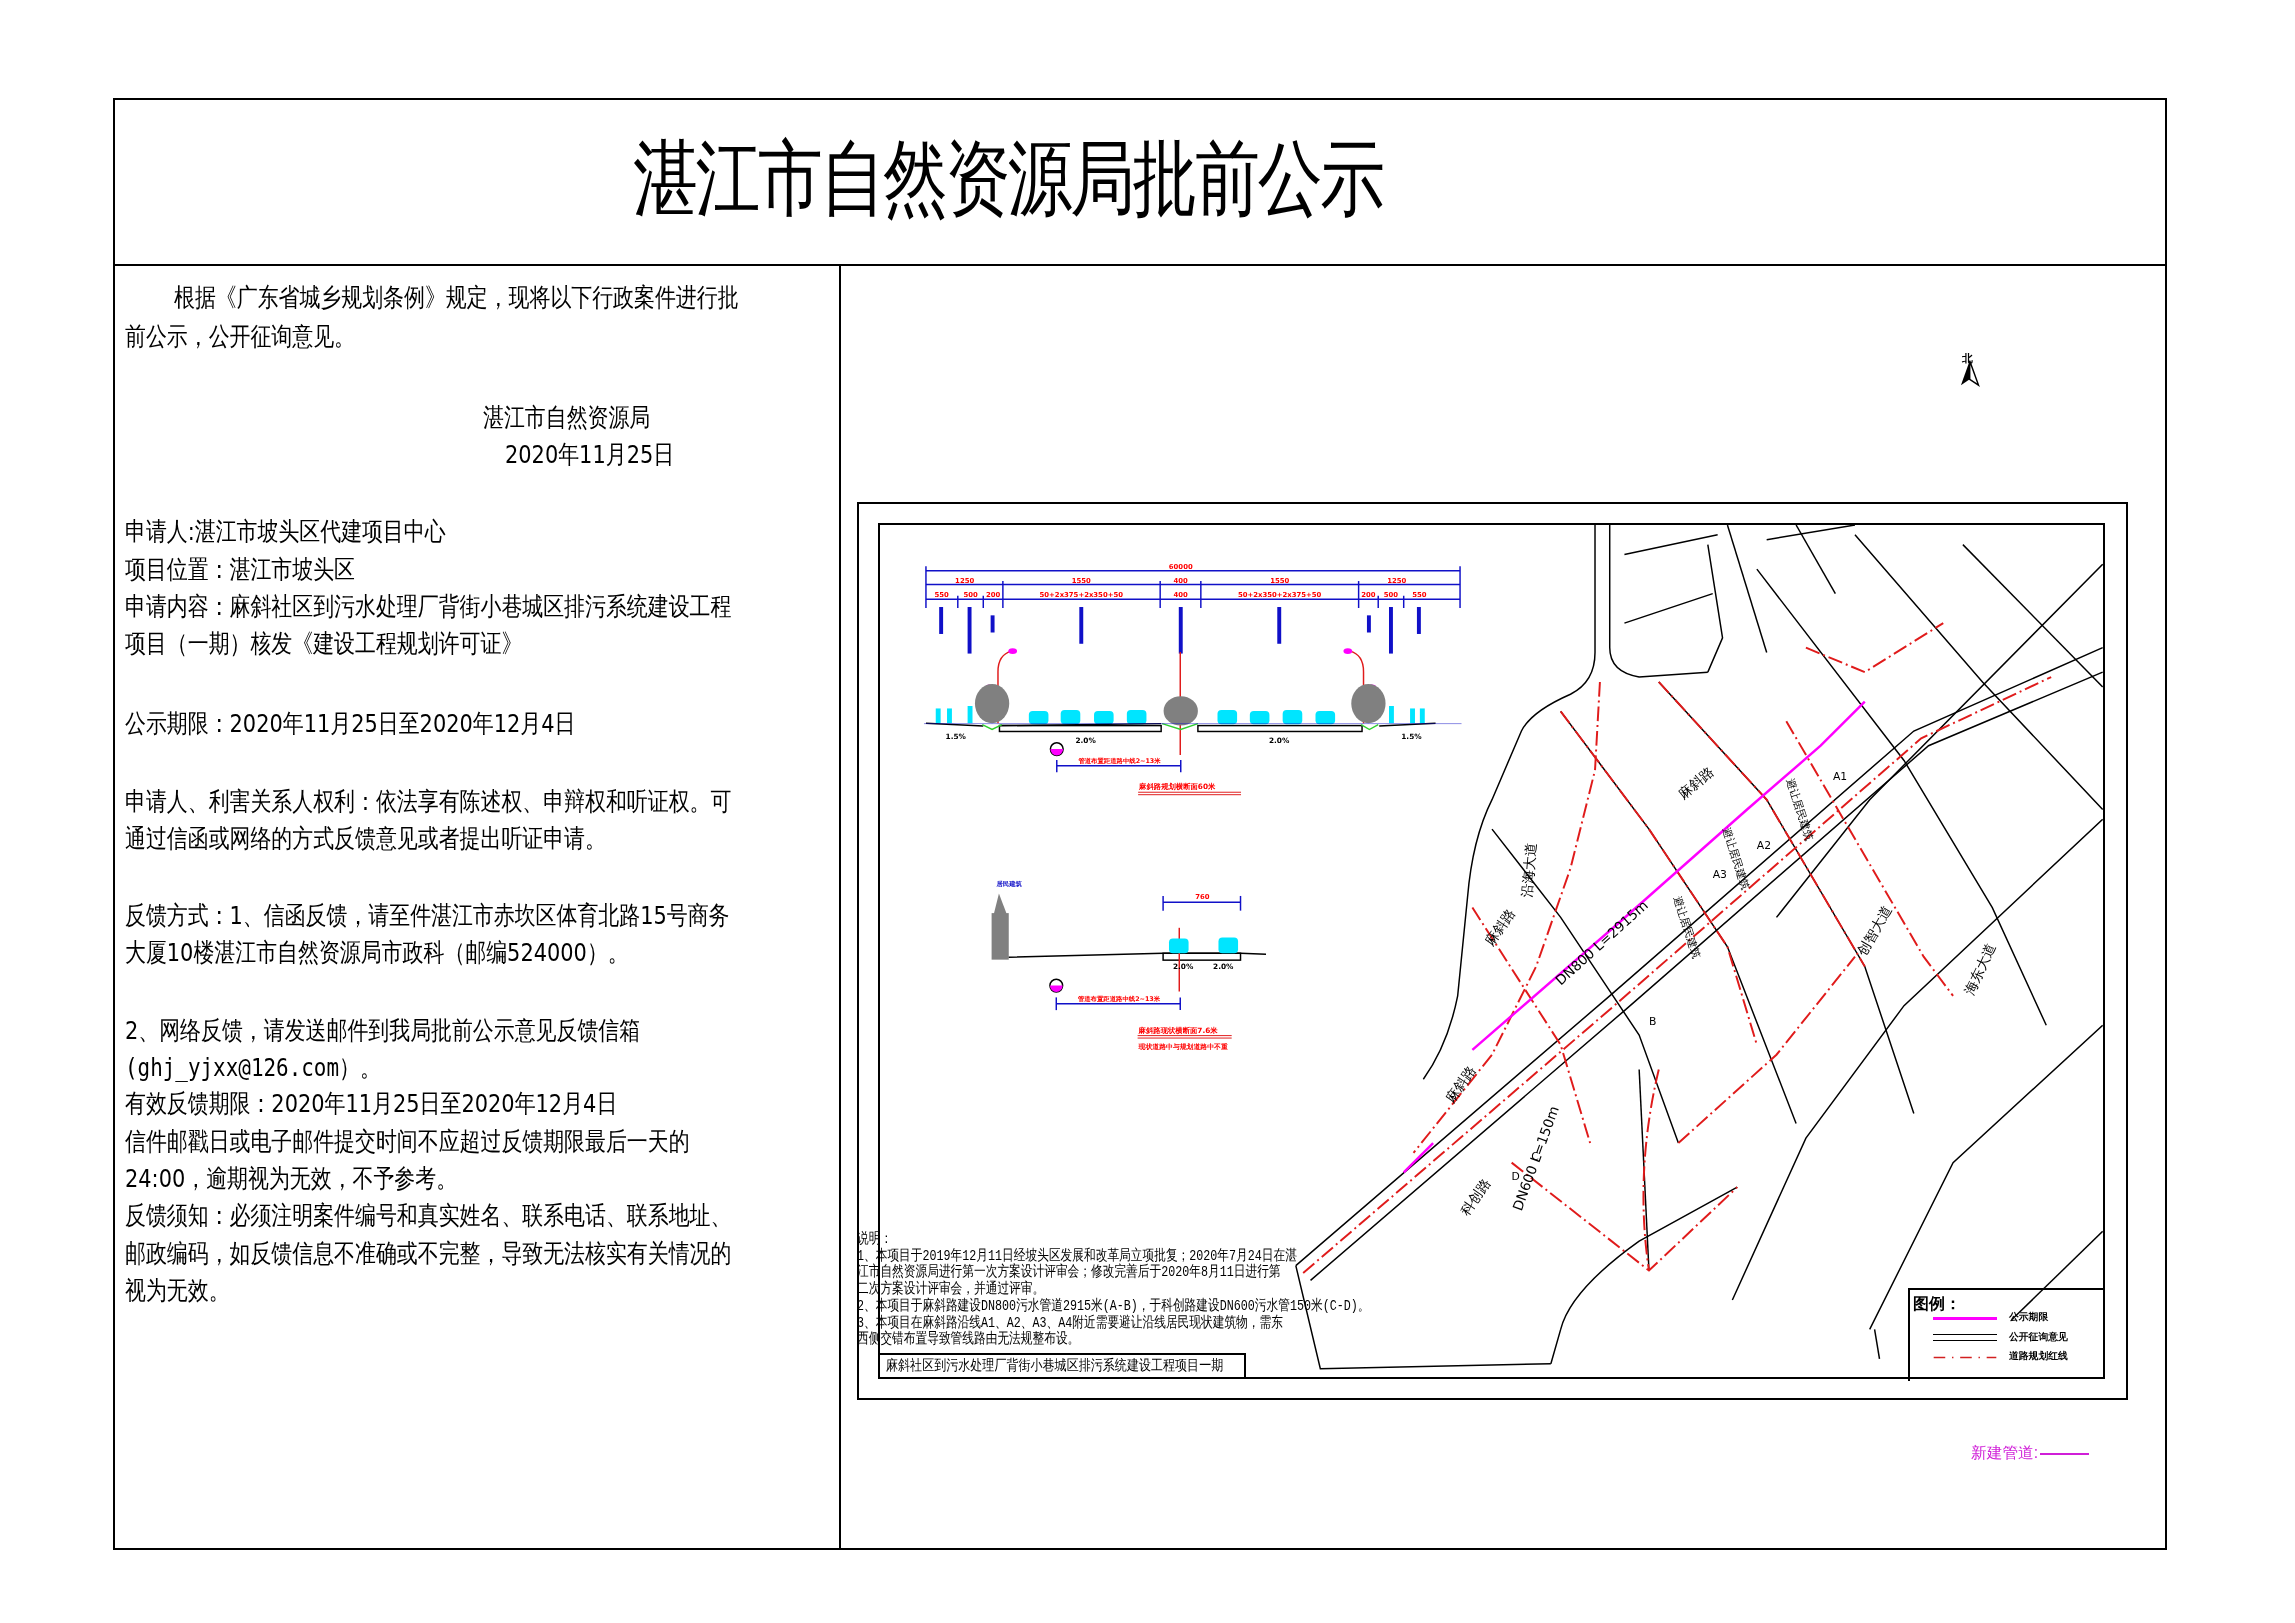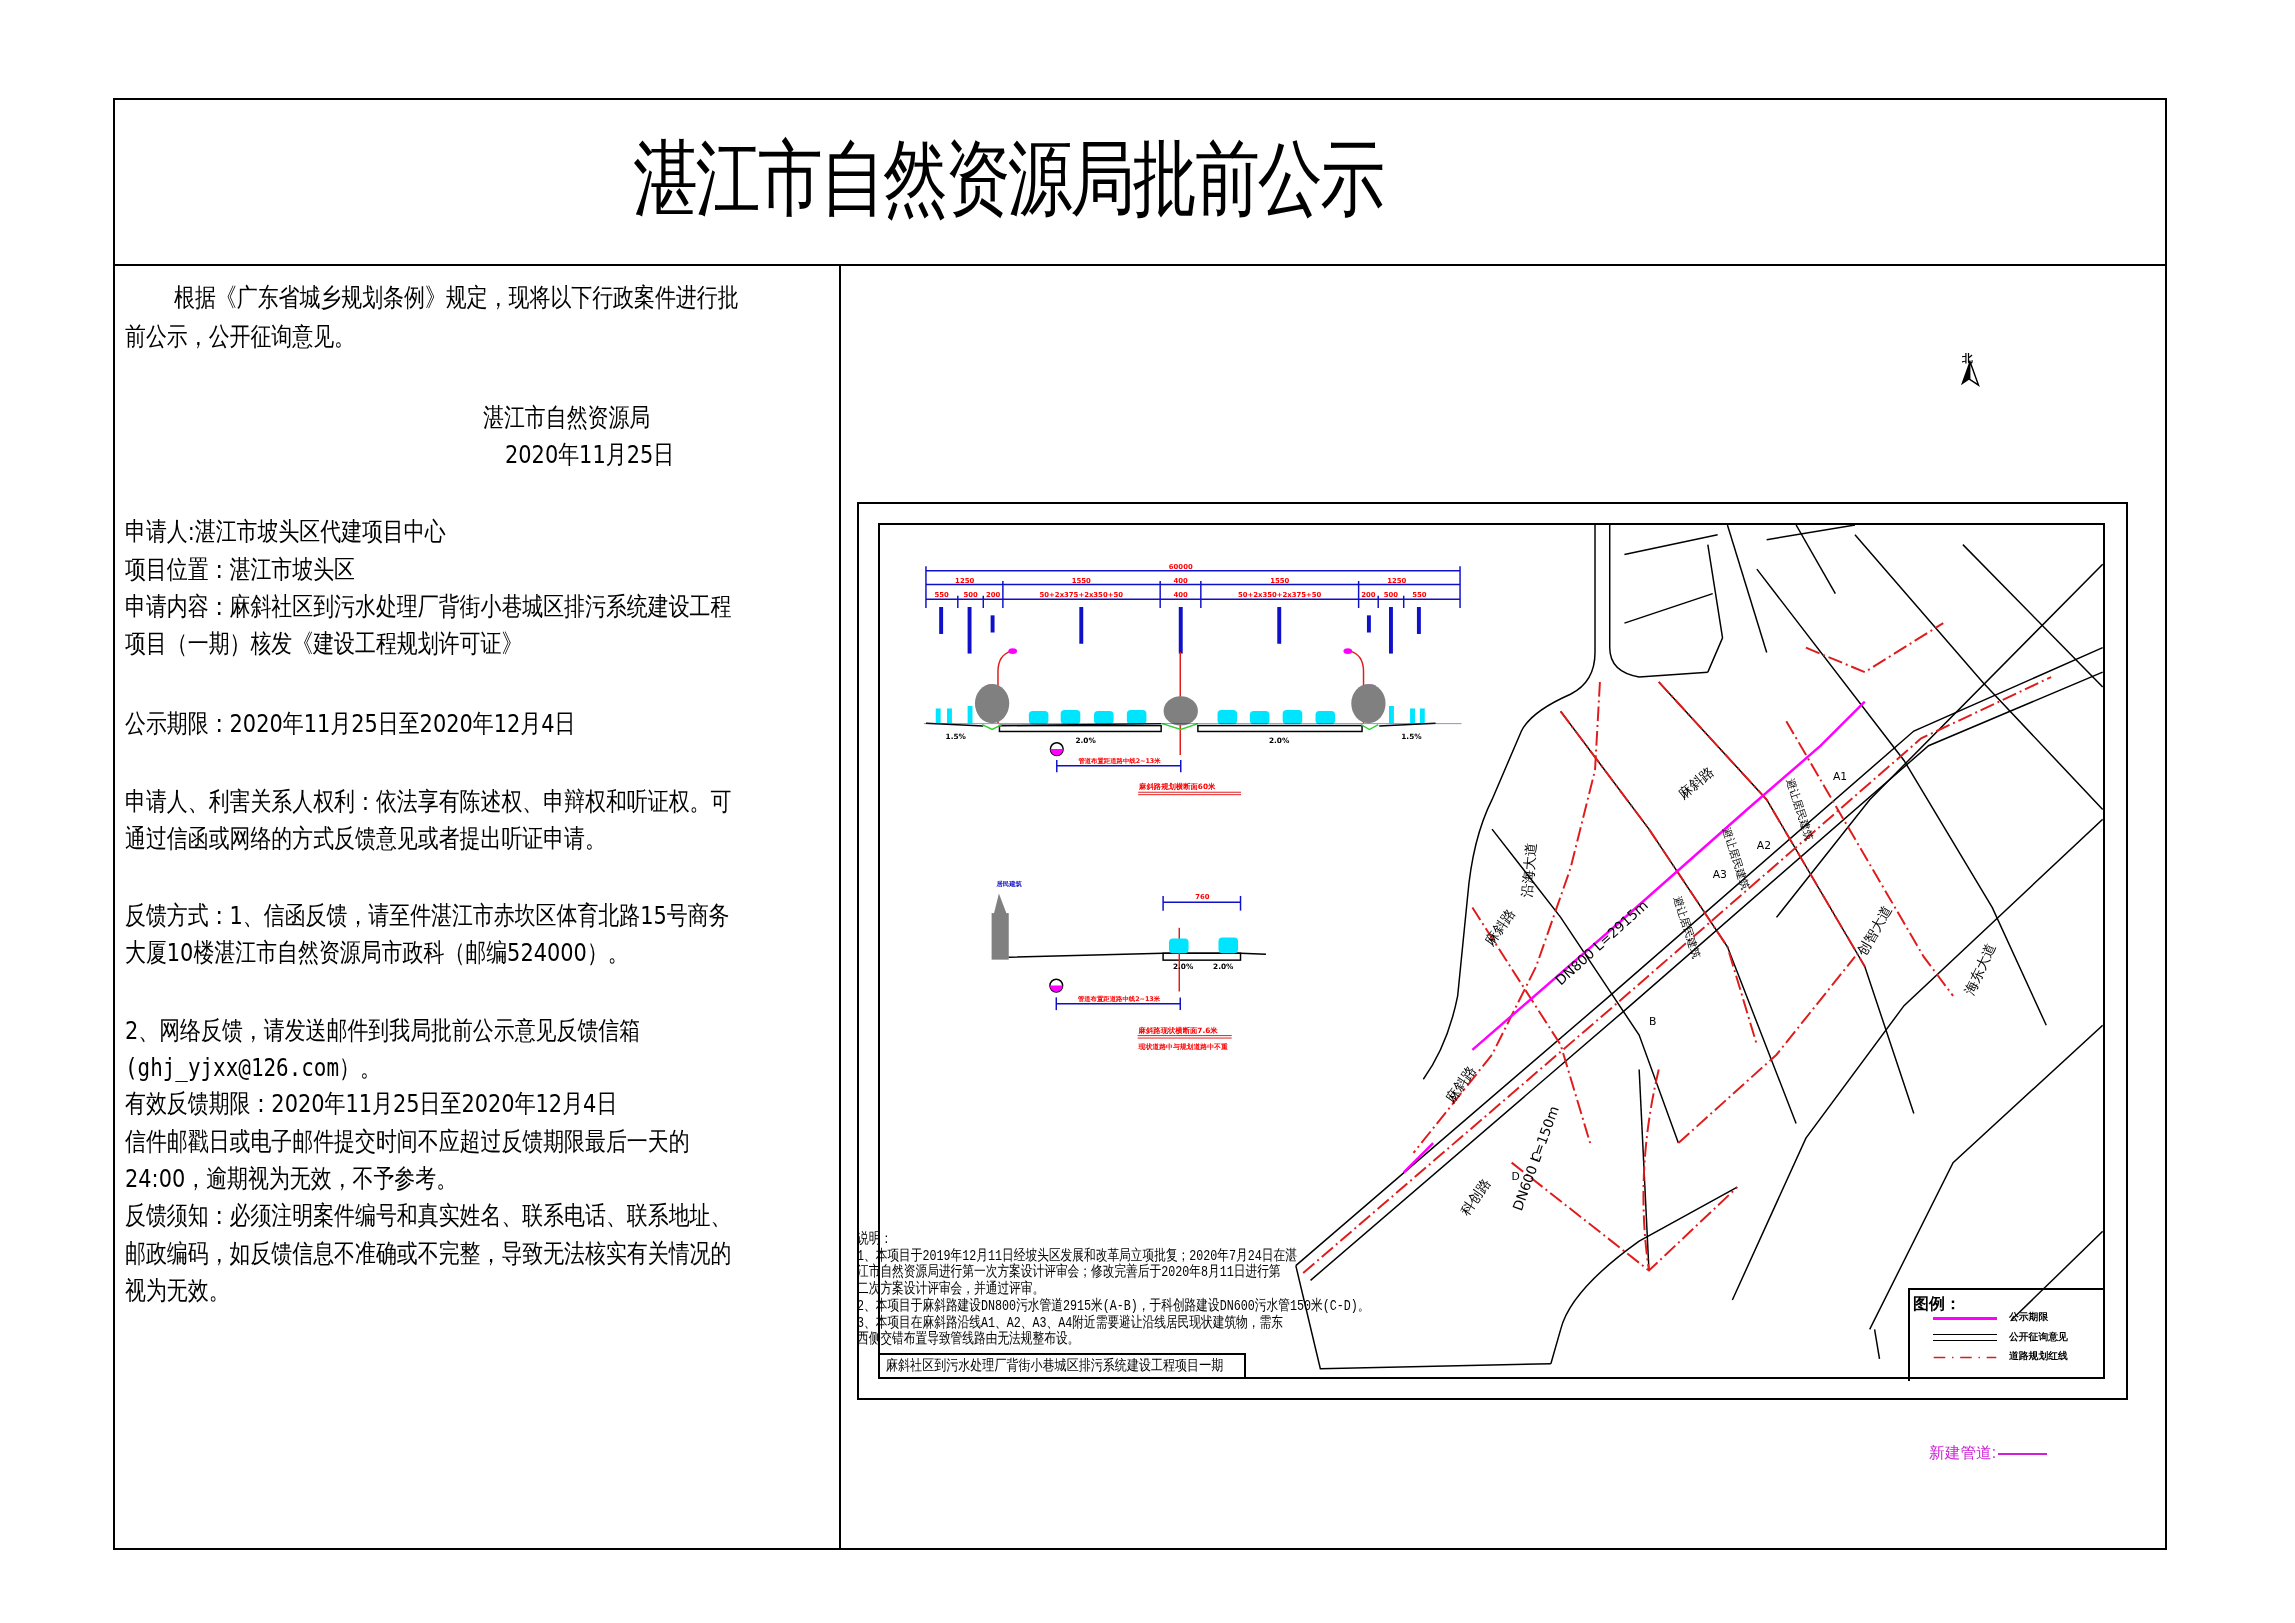--- a/index.html
+++ b/index.html
@@ -31,21 +31,21 @@
                 transform:scaleX(0.82); transform-origin:left top;
                 font-family:"DejaVu Sans","Liberation Sans",sans-serif; }
 
   .legend-box { position:absolute; left:1908px; top:1288px; width:197px; height:93px;
                 border:2.5px solid #000; border-right:none; border-bottom:none; box-sizing:border-box; }
   .legend-title { position:absolute; left:1913px; top:1294px; font-size:16px; font-weight:bold; }
   .legend-item { position:absolute; left:1933px; height:14.7px; width:162px; }
   .legend-item .sw { position:absolute; left:0; top:5.9px; width:64px; }
   .legend-item .lbl { position:absolute; left:76px; top:0; font-size:9.8px; font-weight:bold; white-space:nowrap; }
 
-  .new-pipe { position:absolute; left:1929px; top:1443px; font-size:15.7px; color:#d01fd8;
+  .new-pipe { position:absolute; left:1971px; top:1443px; font-size:15.7px; color:#d01fd8;
               font-family:Liberation Sans, sans-serif; white-space:nowrap; }
   .new-pipe .dash { display:inline-block; width:49px; height:2px; background:#d01fd8; vertical-align:middle; margin-left:2px; }
 
   svg text { font-family:"DejaVu Sans","Liberation Sans",sans-serif; }
 </style>
 </head>
 <body>
 
 <div class="frame"></div>
 <div class="title-row"></div>

